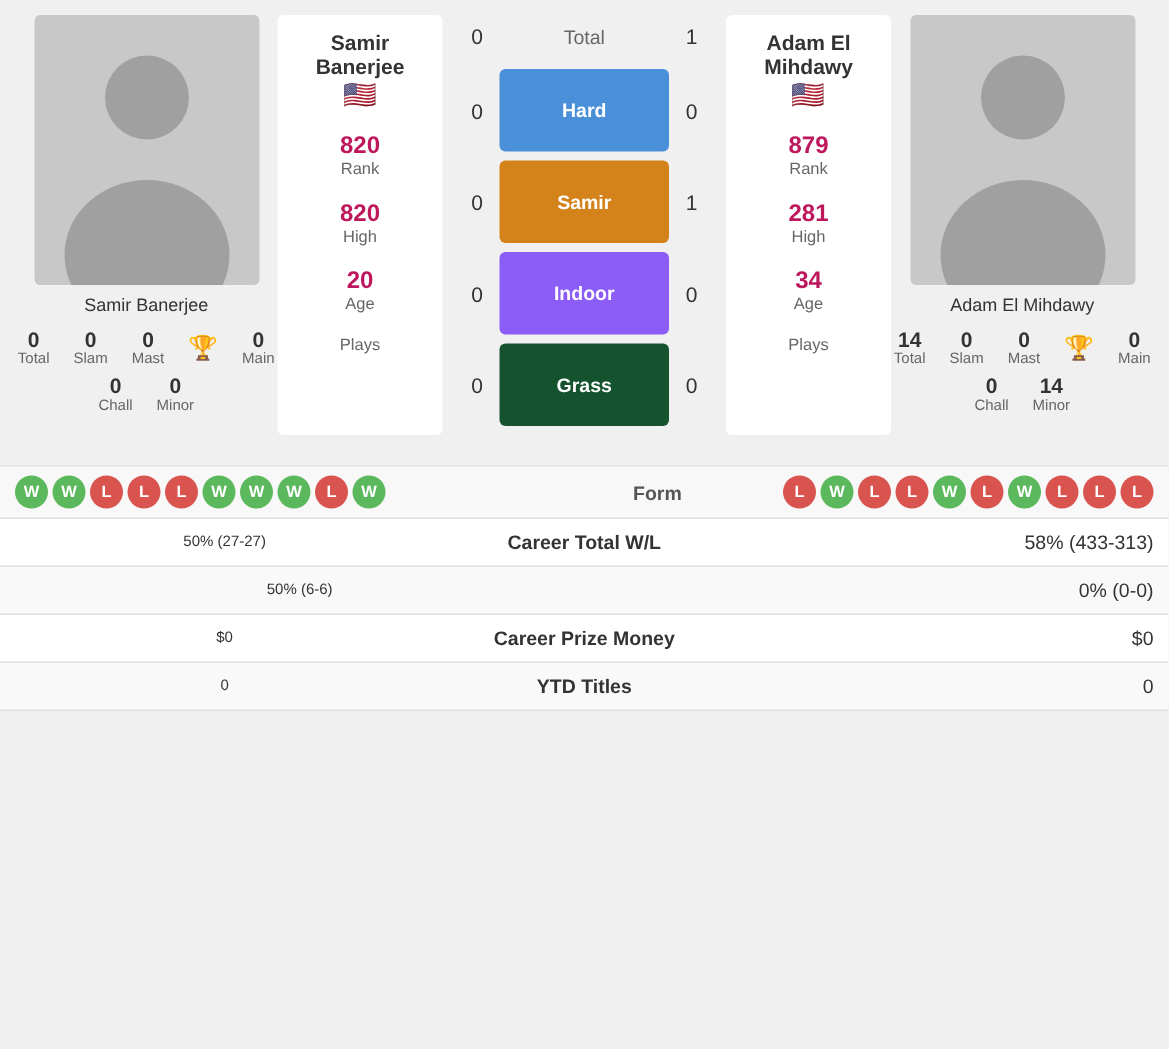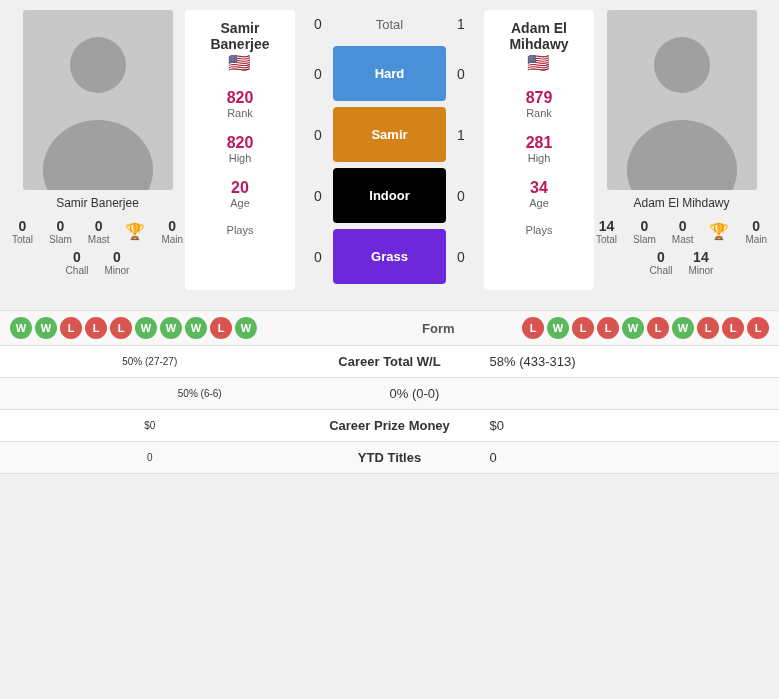--- a/index.html
+++ b/index.html
@@ -143,22 +143,22 @@
       text-align: center;
       padding: 20px 0;
       border-radius: 4px;
       color: white;
       font-size: 13px;
       font-weight: bold;
     }
 
     .court-hard { background: #4a90d9; }
     .court-clay { background: #d4831a; }
-    .court-indoor { background: #000000; }
-    .court-grass { background: #6d28d9; text-align: center; }
+    .court-indoor { background: #8b5cf6; }
+    .court-grass { background: #14532d; text-align: center; }
 
     .player-detail-card-right {
       background: white;
       border-radius: 4px;
       padding: 10px;
       width: 110px;
       flex-shrink: 0;
       display: flex;
       flex-direction: column;
       gap: 15px;
@@ -240,21 +240,21 @@
     .stats-row-label {
       width: 200px;
       text-align: center;
       font-size: 13px;
       color: #333;
       font-weight: bold;
     }
 
     .stats-value-right {
       flex: 1;
-      text-align: left;
+      text-align: right;
       font-size: 13px;
       color: #333;
     }
 
     .player-stats-grid {
       display: flex;
       flex-wrap: wrap;
       justify-content: center;
       gap: 4px 16px;
       margin-top: 8px;

